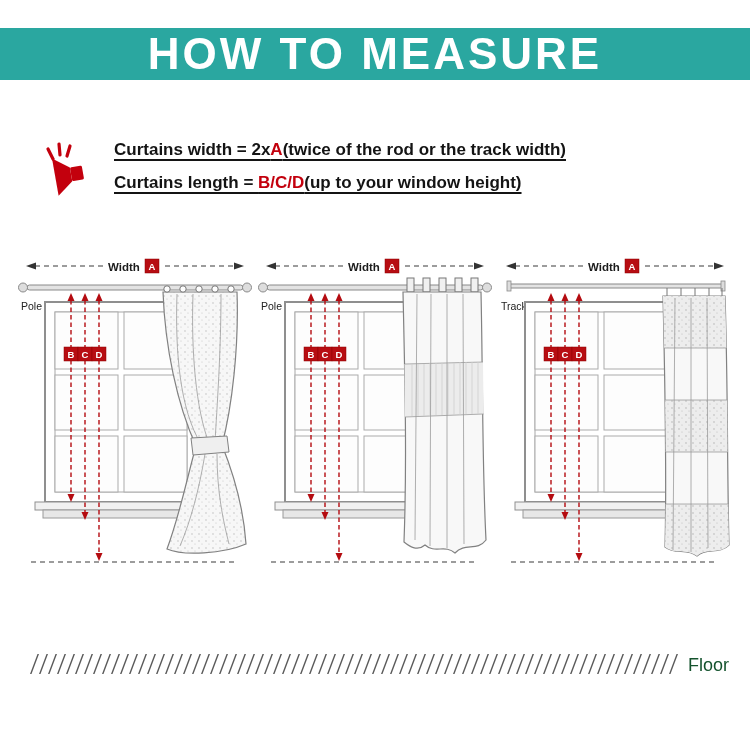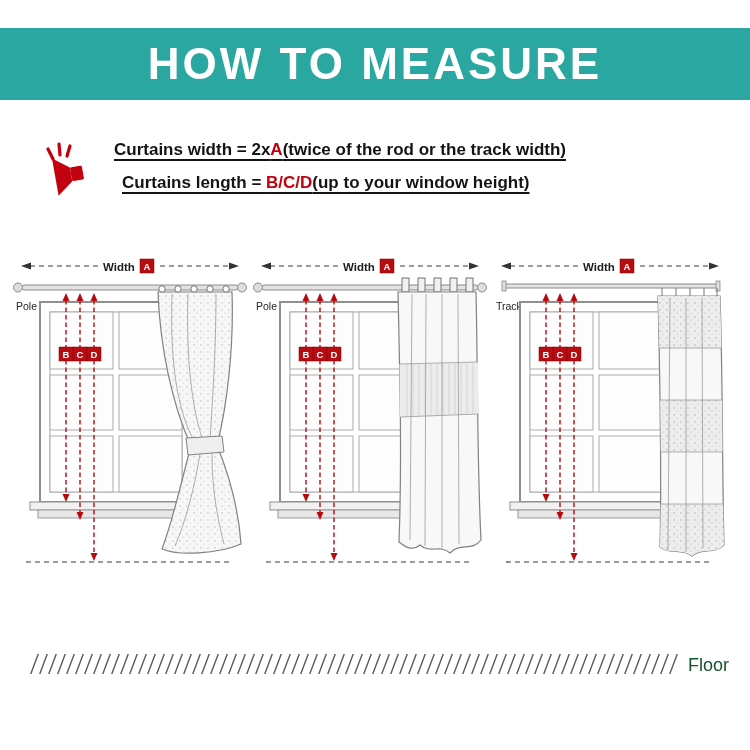--- a/index.html
+++ b/index.html
@@ -1,39 +1,39 @@
 <!DOCTYPE html>
 <html><head>
 <meta charset="utf-8">
 <style>
   html,body { margin:0; padding:0; }
   body {
     width:750px; height:750px; background:#ffffff; position:relative;
     font-family:"Liberation Sans", sans-serif; overflow:hidden;
   }
   .banner {
-    position:absolute; top:28px; left:0; width:750px; height:72px;
+    position:absolute; top:28px; left:0; width:750px; height:52px;
     background:#2aa7a0; display:flex; align-items:center; justify-content:center;
   }
   .banner .title {
     color:#ffffff; font-size:44px; font-weight:bold; letter-spacing:3px;
   }
   .notice {
     position:absolute; top:140px; left:40px;
     display:flex; align-items:flex-start; gap:12px;
   }
   .notice-lines p {
     margin:0 0 13px 0; font-size:17px; font-weight:bold; color:#141414;
     text-decoration:underline; text-underline-offset:4px; text-decoration-thickness:1.5px;
   }
-  .notice-lines p:last-child { margin-bottom:0;margin-left:8px; }
+  .notice-lines p:last-child { margin-bottom:0; }
   .em { color:#c3000d; }
   .diagrams {
     position:absolute; top:252px; left:0; width:750px;
-    display:flex; justify-content:flex-start; padding:0 10px; box-sizing:border-box;
+    display:flex; justify-content:center; padding:0 10px; box-sizing:border-box;
   }
   svg.diagram { width:240px; height:352px; }
   .dashD { stroke:#3a3a3a; stroke-width:1.2; stroke-dasharray:5 4; fill:none; }
   .dashR { stroke:#b40b10; stroke-width:1.4; stroke-dasharray:4.5 3; fill:none; }
   .redfill { fill:#b40b10; }
   .redbox { fill:#b70d12; stroke:#8e0000; stroke-width:0.5; }
   .boxletter { fill:#ffffff; font-size:9.5px; font-weight:bold; text-anchor:middle;
                font-family:"Liberation Sans",sans-serif; }
   .wlabel { fill:#1c1c1c; font-size:11.5px; font-weight:bold;
             font-family:"Liberation Sans",sans-serif; }

